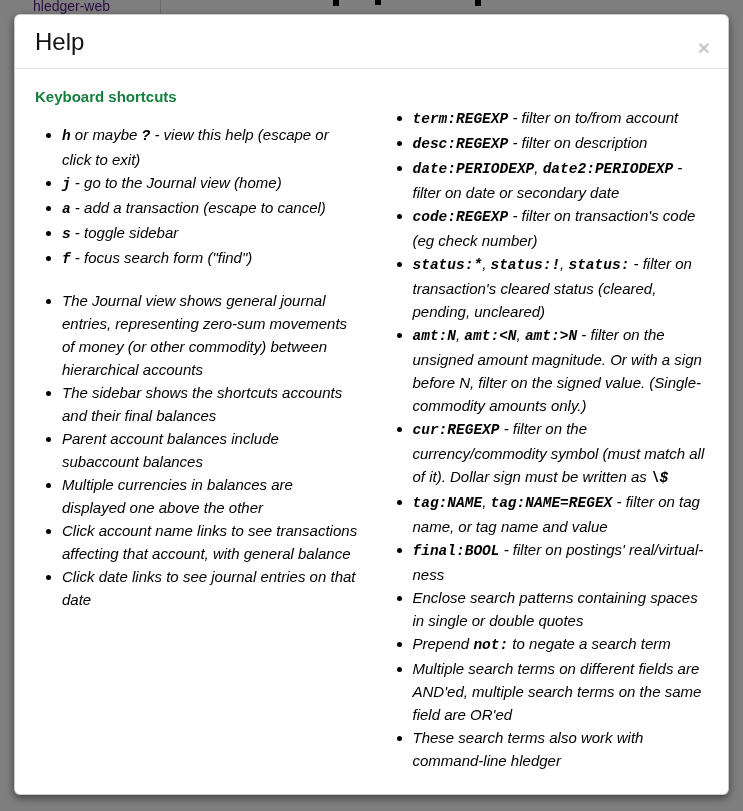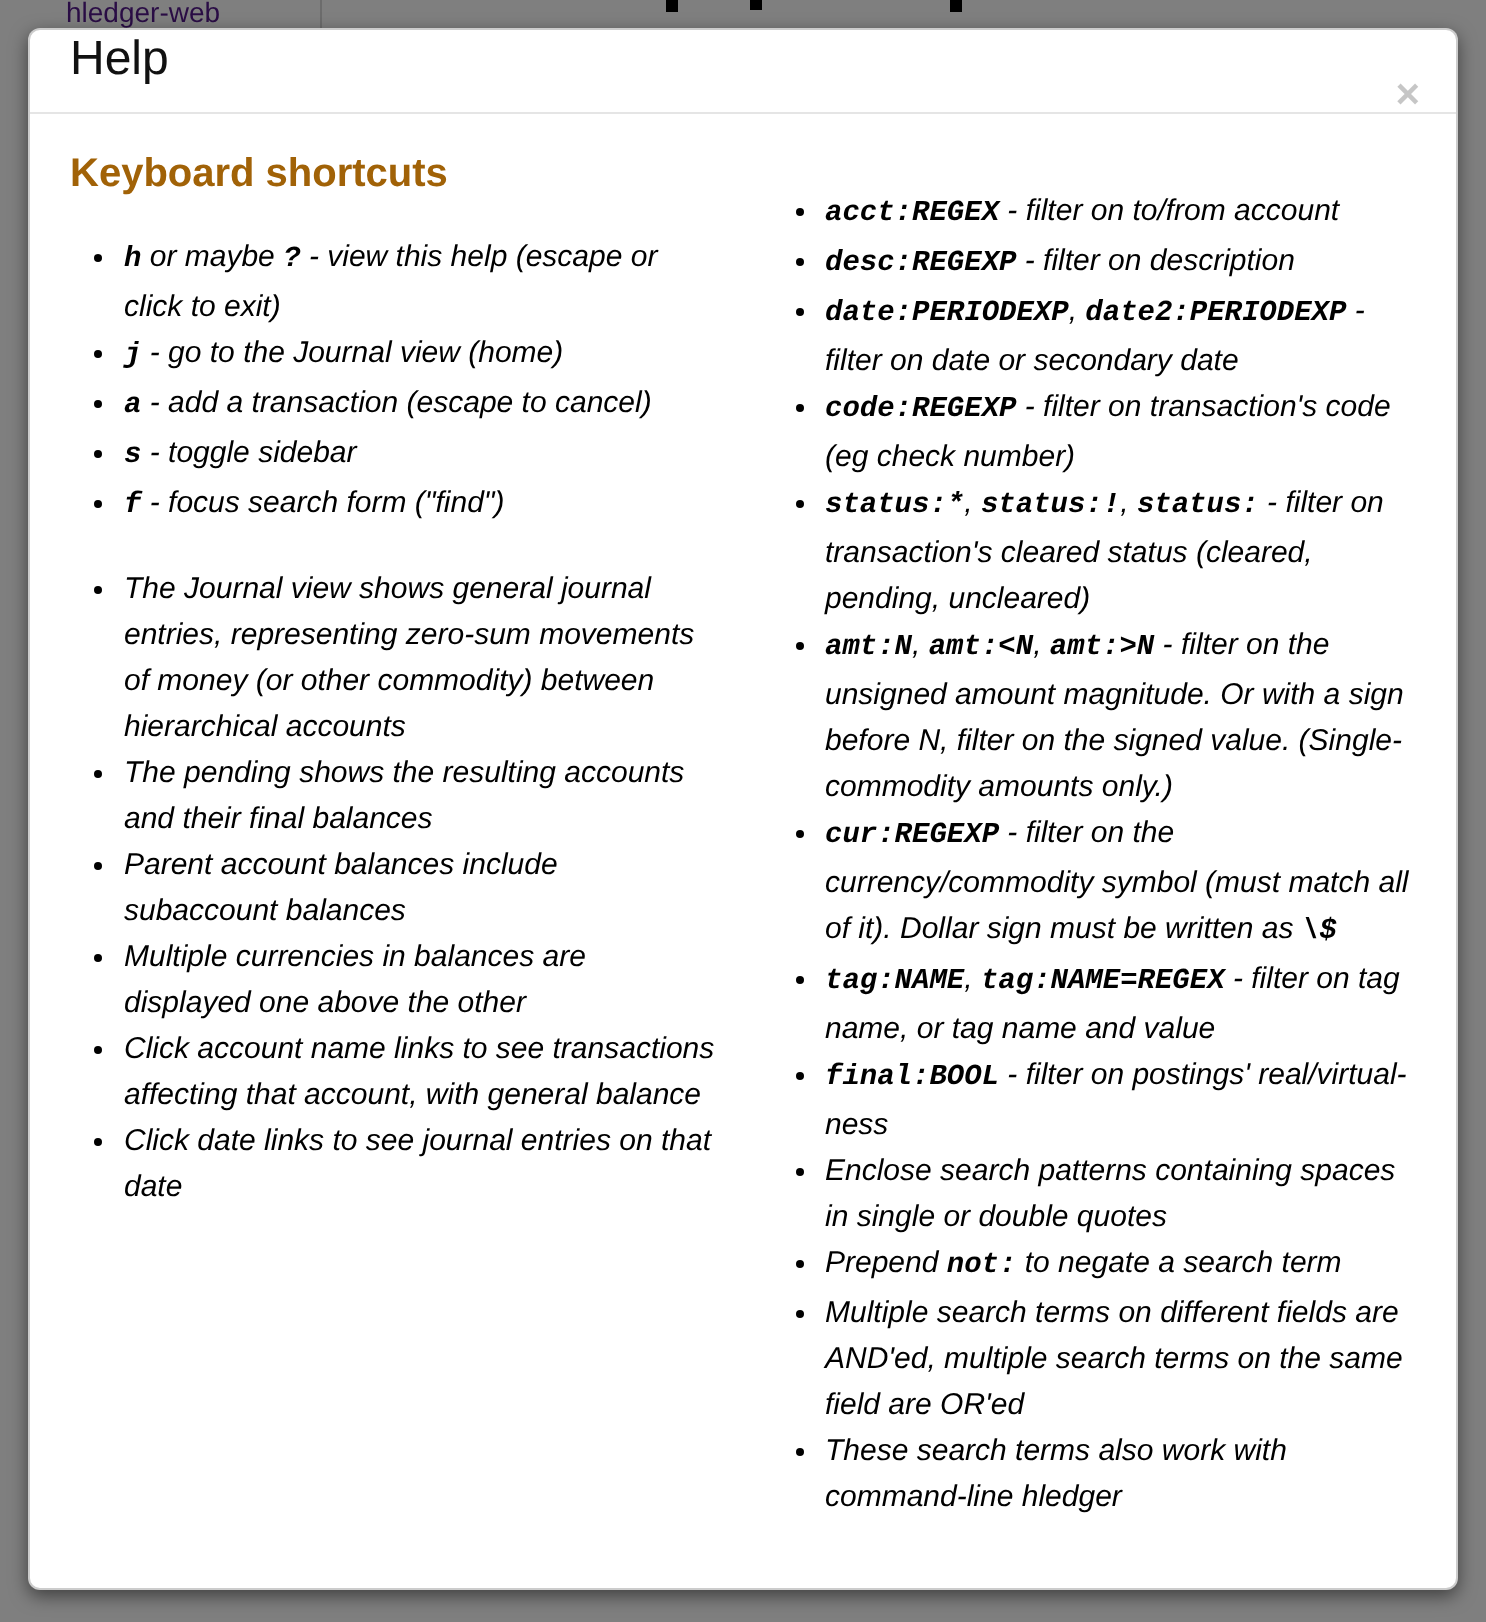--- a/index.html
+++ b/index.html
@@ -35,21 +35,21 @@
     width:715px; height:781px;
     background:#ffffff;
     border:1px solid rgba(0,0,0,0.2);
     border-radius:6px;
     box-shadow:0 3px 9px rgba(0,0,0,0.5);
     z-index:2; overflow:hidden;
     box-sizing:border-box;
   }
   .modal-header {
     position:relative;
-    padding:1px 20px 11px 20px;
+    padding:13px 20px 11px 20px;
     border-bottom:1px solid #e5e5e5;
   }
   .modal-title {
     margin:0; font-size:24px; font-weight:400; color:#111; line-height:1.2;
   }
   .close-btn {
     position:absolute; right:18px; top:22px;
     background:none; border:0; padding:0;
     font-size:21px; font-weight:bold; line-height:1;
     color:#000; opacity:0.22; cursor:pointer;
@@ -59,21 +59,21 @@
     padding:19px 20px 15px 20px;
     display:grid;
     grid-template-columns:1fr 1fr;
     column-gap:0;
   }
   .col-left  { padding-right:12px; }
   .col-right { padding-left:14px; }
 
   .section-heading {
     margin:0 0 9px 0;
-    font-size:20px; font-weight:bold; color:#a16207;
+    font-size:15px; font-weight:bold; color:#15803d;
   }
   .section-heading.spaced { margin-top:25px; }
 
   ul.help-list {
     margin:18px 0 10px 0;
     padding-left:27px;
     list-style:disc;
     font-style:italic;
   }
   ul.help-list li {
@@ -110,30 +110,30 @@
       <p class="section-heading">Keyboard shortcuts</p>
       <ul class="help-list">
           <li><code>h</code> or maybe <code>?</code> - view this help (escape or click to exit)</li>
           <li><code>j</code> - go to the Journal view (home)</li>
           <li><code>a</code> - add a transaction (escape to cancel)</li>
           <li><code>s</code> - toggle sidebar</li>
           <li><code>f</code> - focus search form ("find")</li>
         </ul>
       <ul class="help-list">
           <li>The Journal view shows general journal entries, representing zero-sum movements of money (or other commodity) between hierarchical accounts</li>
-          <li>The pending shows the resulting accounts and their final balances</li>
+          <li>The sidebar shows the shortcuts accounts and their final balances</li>
           <li>Parent account balances include subaccount balances</li>
           <li>Multiple currencies in balances are displayed one above the other</li>
           <li>Click account name links to see transactions affecting that account, with general balance</li>
           <li>Click date links to see journal entries on that date</li>
         </ul>
     </div>
     <div class="col-right">
       <ul class="help-list">
-          <li><code>acct:REGEX</code> - filter on to/from account</li>
+          <li><code>term:REGEXP</code> - filter on to/from account</li>
           <li><code>desc:REGEXP</code> - filter on description</li>
           <li><code>date:PERIODEXP</code>, <code>date2:PERIODEXP</code> - filter on date or secondary date</li>
           <li><code>code:REGEXP</code> - filter on transaction's code (eg check number)</li>
           <li><code>status:*</code>, <code>status:!</code>, <code>status:</code> - filter on transaction's cleared status (cleared, pending, uncleared)</li>
           <li><code>amt:N</code>, <code>amt:&lt;N</code>, <code>amt:&gt;N</code> - filter on the unsigned amount magnitude. Or with a sign before N, filter on the signed value. (Single-commodity amounts only.)</li>
           <li><code>cur:REGEXP</code> - filter on the currency/commodity symbol (must match all of it). Dollar sign must be written as <code>\$</code></li>
           <li><code>tag:NAME</code>, <code>tag:NAME=REGEX</code> - filter on tag name, or tag name and value</li>
           <li><code>final:BOOL</code> - filter on postings' real/virtual-ness</li>
           <li>Enclose search patterns containing spaces in single or double quotes</li>
           <li>Prepend <code>not:</code> to negate a search term</li>

